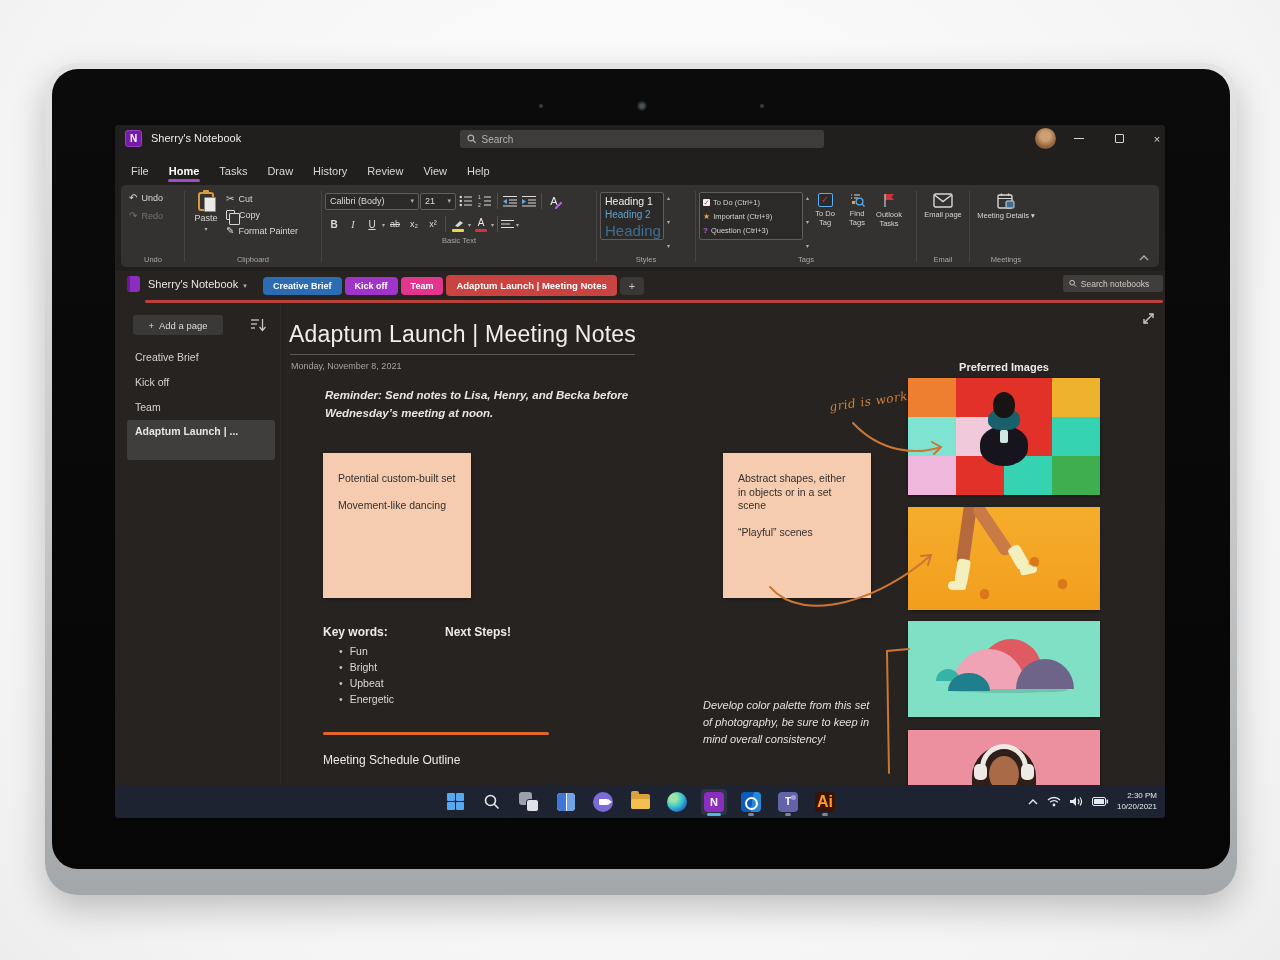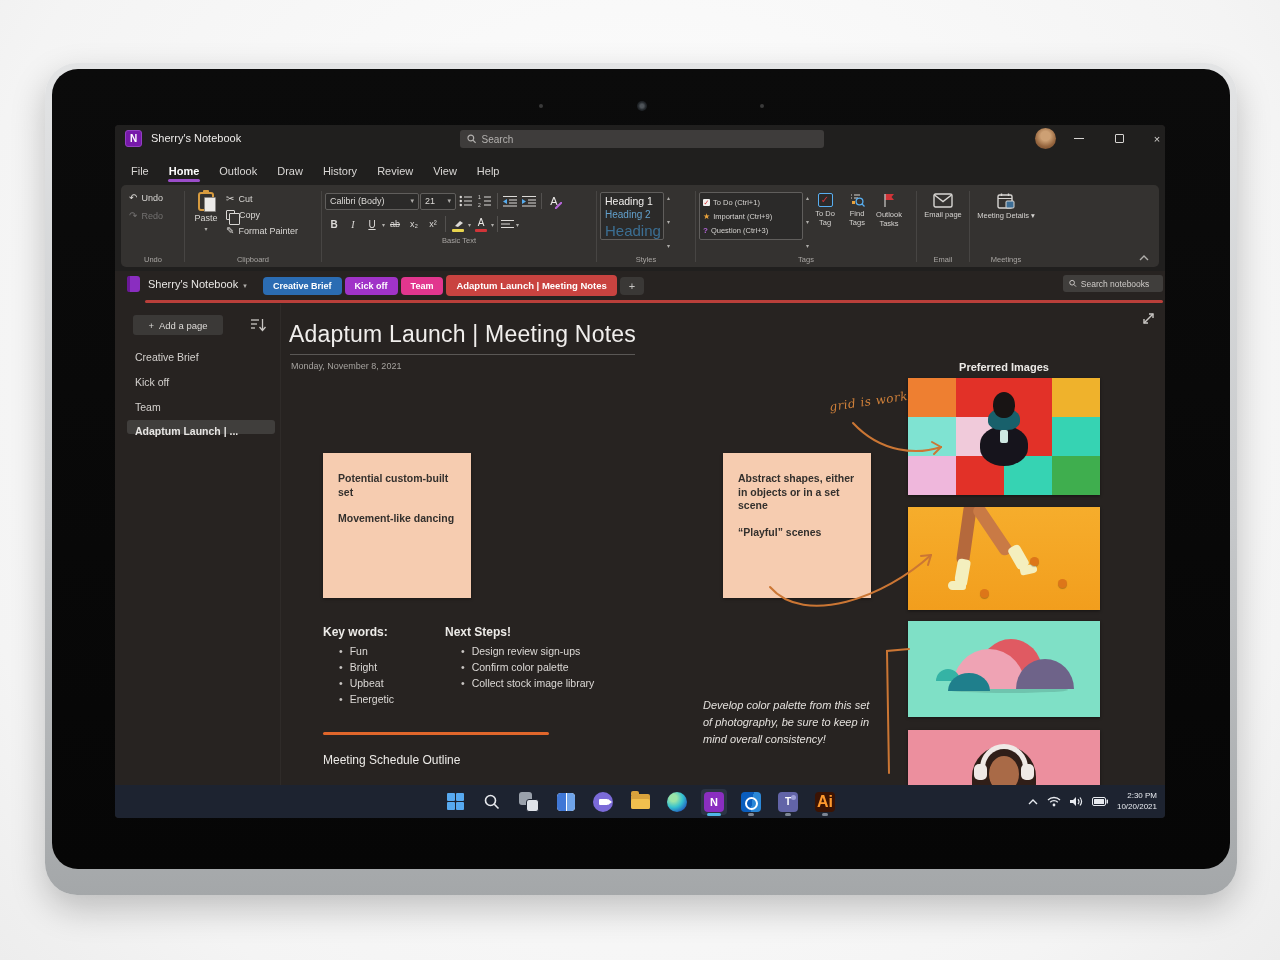--- a/index.html
+++ b/index.html
@@ -119,33 +119,33 @@
                border-radius:3px; display:flex; align-items:center; gap:4px; padding:0 6px; }
   .nb-search input { font-size:8.5px; }
   .redrule { position:absolute; left:30px; top:29px; width:1018px; height:3px; background:#b93f3a; border-radius:2px; }
 
   
   .sidebar-divider { position:absolute; left:165px; top:179px; width:1px; height:481px; background:rgba(255,255,255,0.04); }
   .addpage { position:absolute; left:18px; top:190px; width:90px; height:20px; background:#3b3937; border-radius:3px;
              color:#dddbd8; font-size:9.5px; display:flex; align-items:center; justify-content:center; gap:5px; }
   .sort-ic { position:absolute; left:136px; top:193px; }
   .pgitem { position:absolute; left:20px; font-size:10.5px; color:#d4d1ce; }
-  .pgsel { position:absolute; left:12px; top:295px; width:148px; height:14px; background:#403e3c; border-radius:3px; }
+  .pgsel { position:absolute; left:12px; top:295px; width:148px; height:40px; background:#403e3c; border-radius:3px; }
   .pgsel span { position:absolute; left:8px; top:5px; font-size:10.5px; color:#e6e4e2; font-weight:bold; }
 
   
   .expand-ic { position:absolute; left:1026px; top:186px; }
   .pg-title { position:absolute; left:174px; top:196px; font-size:23px; font-weight:300; color:#f0eeec;
               letter-spacing:.2px; }
   .pg-rule { position:absolute; left:175px; top:229px; width:345px; height:1px; background:#5a5755; }
   .pg-date { position:absolute; left:176px; top:236px; font-size:9px; color:#a5a29e; }
   .reminder { position:absolute; left:210px; top:262px; width:332px; font-size:11.5px; font-style:italic;
               font-weight:bold; color:#e9e6e1; line-height:1.55; }
   .note { position:absolute; top:328px; width:148px; height:145px; background:#f6ccb0; padding:19px 15px;
-          color:#33302d; font-size:10.5px; font-weight:bold; line-height:1.3;
+          color:#33302d; font-size:10.5px; font-weight:normal; line-height:1.3;
           box-shadow:0 1px 3px rgba(0,0,0,.4); }
   .note p + p { margin-top:13px; }
   .kw-title { position:absolute; font-size:12px; font-weight:bold; color:#eceae7; }
   .blist { position:absolute; list-style:none; }
   .blist li { font-size:10.5px; color:#dcd9d6; line-height:16px; }
   .blist li::before { content:"•"; margin-right:7px; color:#c9c6c3; }
   .orange-rule { position:absolute; left:208px; top:607px; width:226px; height:3px; background:#e0662b; border-radius:2px; }
   .sched { position:absolute; left:208px; top:628px; font-size:12px; color:#eceae7; }
   .develop { position:absolute; left:588px; top:572px; width:172px; font-size:11px; font-style:italic;
              color:#e2dfdb; line-height:1.55; }
@@ -259,21 +259,21 @@
       <div class="winbtn" style="left:988px">
           <span class="sq"></span>
         </div>
       <div class="winbtn" style="left:1026px">
           <span>×</span>
         </div>
 
       <div class="menubar">
         <div class="menu-item">File</div>
         <div class="menu-item active">Home</div>
-        <div class="menu-item">Outlook</div>
+        <div class="menu-item">Tasks</div>
         <div class="menu-item">Draw</div>
         <div class="menu-item">History</div>
         <div class="menu-item">Review</div>
         <div class="menu-item">View</div>
         <div class="menu-item">Help</div>
       </div>
 
       <div class="ribbon">
         <div class="rgroup g-undo">
           <div class="rcol" style="flex:1">
@@ -565,43 +565,39 @@
 
       <svg class="expand-ic" width="15" height="15" viewBox="0 0 15 15">
           <line x1="3" y1="12" x2="12" y2="3" stroke="#c9c6c3" stroke-width="1.4"></line>
           <polyline points="8,3 12,3 12,7" fill="none" stroke="#c9c6c3" stroke-width="1.4"></polyline>
           <polyline points="3,8 3,12 7,12" fill="none" stroke="#c9c6c3" stroke-width="1.4"></polyline>
         </svg>
 
       <div class="pg-title">Adaptum Launch | Meeting Notes</div>
       <div class="pg-rule"></div>
       <div class="pg-date">Monday, November 8, 2021</div>
+      <div class="reminder">Reminder: Send notes to Lisa, Henry, and Becka before Wednesday’s meeting at noon.</div>
 
       <div class="note" style="left:208px">
         <p>Potential custom-built set</p>
           <p>Movement-like dancing</p>
       </div>
       <div class="note" style="left:608px">
         <p>Abstract shapes, either in objects or in a set scene</p>
           <p>“Playful” scenes</p>
       </div>
 
       <div class="kw-title" style="left:208px; top:500px">Key words:</div>
       <ul class="blist" style="left:224px; top:518px">
         <li>Fun</li>
         <li>Bright</li>
         <li>Upbeat</li>
         <li>Energetic</li>
       </ul>
       <div class="kw-title" style="left:330px; top:500px">Next Steps!</div>
-      <ul class="blist" style="left:346px; top:518px">
-        <li>Design review sign-ups</li>
-        <li>Confirm color palette</li>
-        <li>Collect stock image library</li>
-      </ul>
 
       <div class="orange-rule"></div>
       <div class="sched">Meeting Schedule Outline</div>
       <div class="develop">Develop color palette from this set of photography, be sure to keep in mind overall consistency!</div>
       <div class="ink-note">grid is working</div>
 
       <div class="pref-title">Preferred Images</div>
 
       <div class="pimg img-grid">
         <span style="background:#ee7f31"></span>

